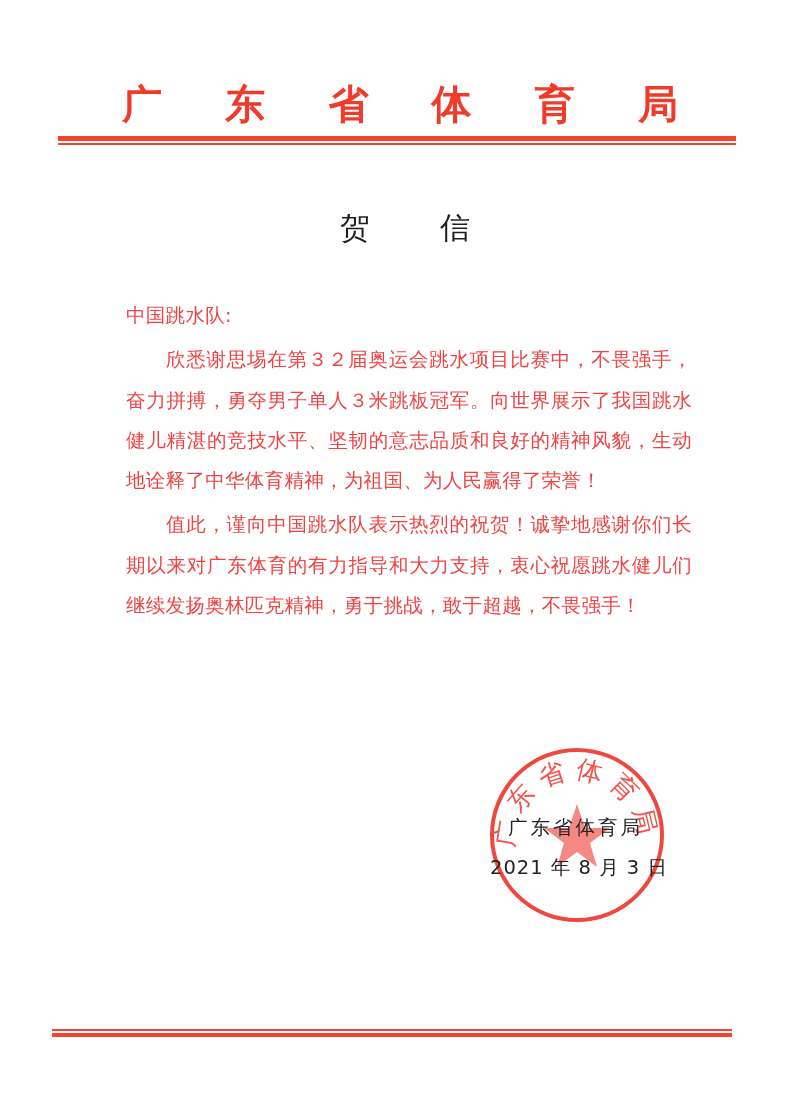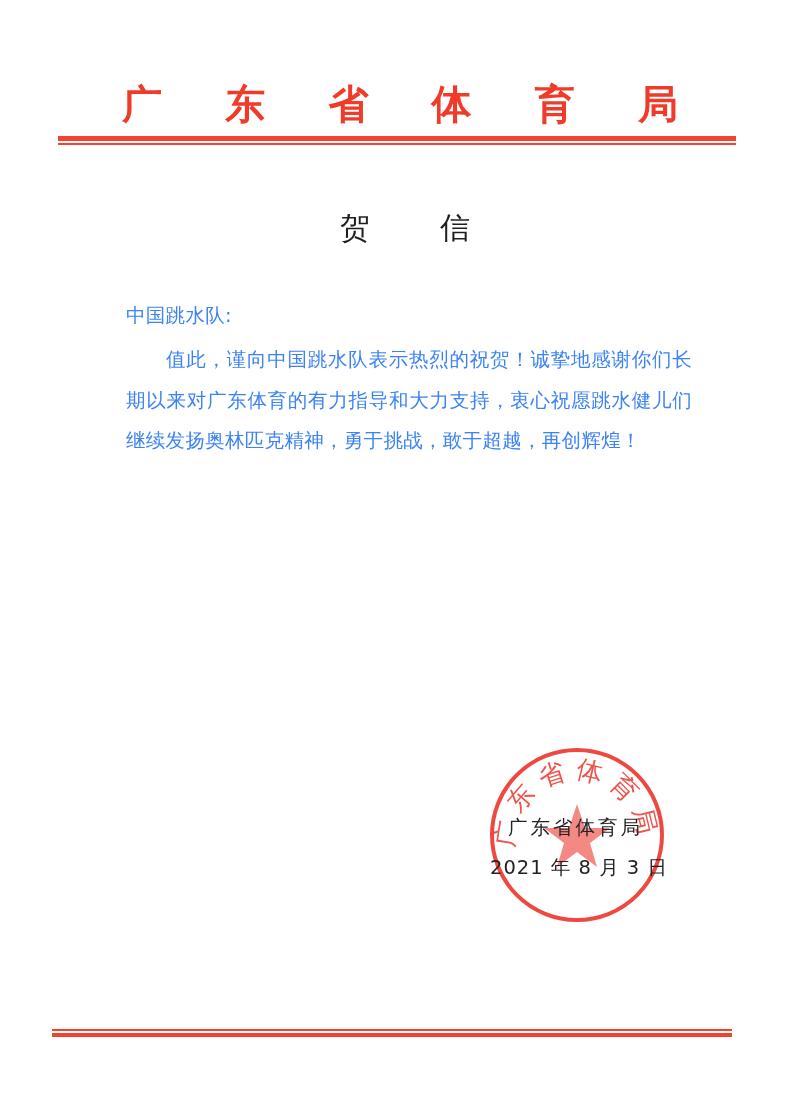--- a/index.html
+++ b/index.html
@@ -55,21 +55,21 @@
     }
 
     .body-text {
       position: absolute;
       left: 126px;
       top: 296px;
       width: 566px;
       font-family: "DejaVu Sans", "Liberation Sans", sans-serif;
       font-size: 19.5px;
       line-height: 40.3px;
-      color: #3b82f6;
+      color: #ef4444;
       letter-spacing: 0.3px;
       text-align: justify;
     }
     .body-text p { margin: 0; }
     .salutation { margin-bottom: 4px !important; }
     .para { text-indent: 40px; margin-bottom: 4px !important; }
 
     .seal {
       position: absolute;
       left: 490px;
@@ -112,21 +112,22 @@
   <div class="rule-top-thick"></div>
   <div class="rule-top-thin"></div>
 
   <div class="title">
     <span>贺</span>
     <span>信</span>
   </div>
 
   <div class="body-text">
     <p class="salutation">中国跳水队:</p>
-    <p class="para">值此，谨向中国跳水队表示热烈的祝贺！诚挚地感谢你们长期以来对广东体育的有力指导和大力支持，衷心祝愿跳水健儿们继续发扬奥林匹克精神，勇于挑战，敢于超越，再创辉煌！</p>
+    <p class="para">欣悉谢思埸在第３２届奥运会跳水项目比赛中，不畏强手，奋力拼搏，勇夺男子单人３米跳板冠军。向世界展示了我国跳水健儿精湛的竞技水平、坚韧的意志品质和良好的精神风貌，生动地诠释了中华体育精神，为祖国、为人民赢得了荣誉！</p>
+    <p class="para">值此，谨向中国跳水队表示热烈的祝贺！诚挚地感谢你们长期以来对广东体育的有力指导和大力支持，衷心祝愿跳水健儿们继续发扬奥林匹克精神，勇于挑战，敢于超越，不畏强手！</p>
   </div>
 
   <div class="seal">
     <svg width="166" height="166" viewBox="0 0 166 166">
       <defs>
         <path id="sealArc" d="M 22 100 A 62 62 0 1 1 144 100" fill="none"></path>
       </defs>
       <text font-family="DejaVu Serif, serif" font-size="26" fill="rgba(235,40,30,0.8)" letter-spacing="8">
         <textPath href="#sealArc" startOffset="4">广东省体育局</textPath>
       </text>

